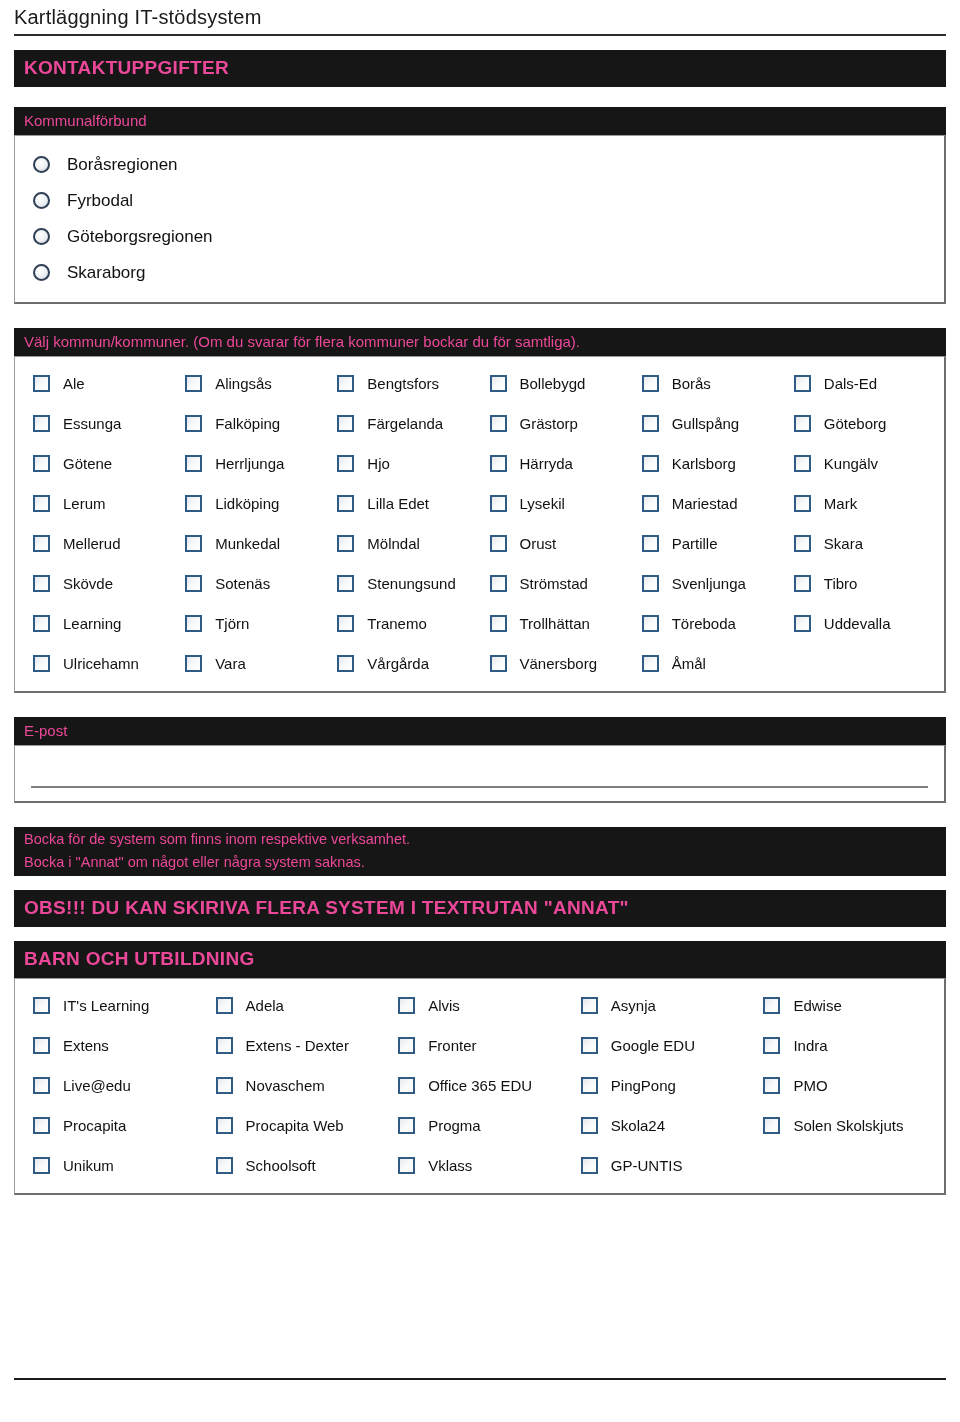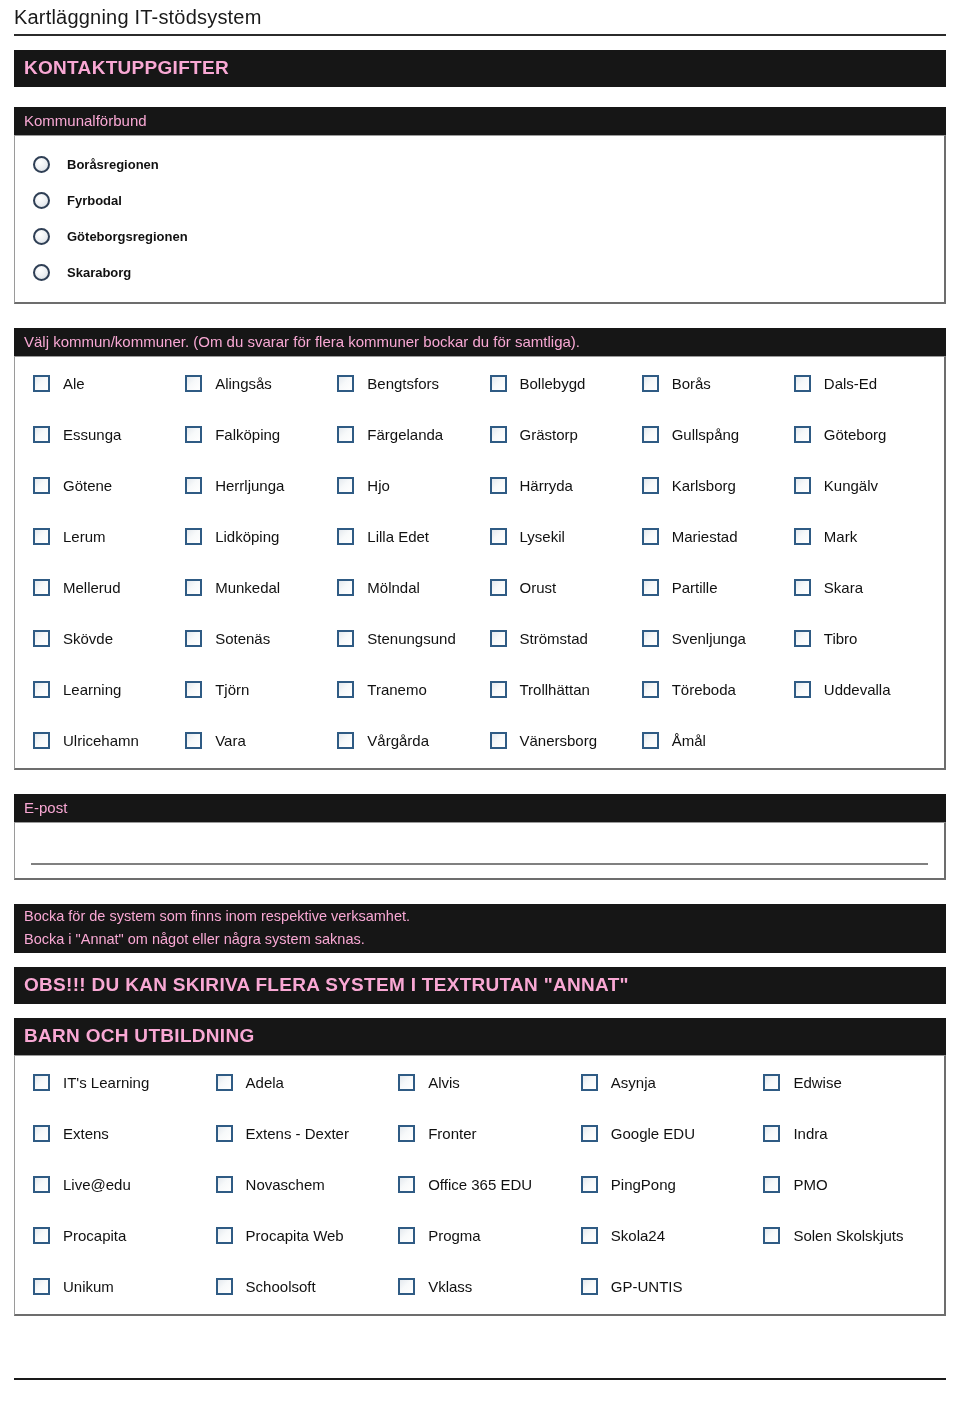--- a/index.html
+++ b/index.html
@@ -36,21 +36,21 @@
   .title-rule {
     border-top: 2px solid #2b2b2b;
     margin-top: 4px;
     margin-bottom: 14px;
     width: 932px;
   }
 
   
   .bar {
     background: #161616;
-    color: #f9a8d4;
+    color: #ec4899;
     box-sizing: border-box;
     width: 932px;
   }
   .bar-title {
     font-size: 19px;
     font-weight: bold;
     padding: 7px 10px 8px 10px;
     letter-spacing: 0.3px;
   }
   .bar-label {
@@ -95,30 +95,29 @@
     width: 17px;
     height: 17px;
     border-radius: 50%;
     border: 2px solid #2f3f55;
     box-sizing: border-box;
     background: radial-gradient(circle at 38% 32%, #ffffff 0%, #eceff2 55%, #cfd6de 100%);
     flex: 0 0 auto;
     margin-right: 17px;
   }
   .radio-label {
-    font-size: 13px;
+    font-size: 17px;
     line-height: 17px;
     color: #111;
-    font-weight: bold;
   }
 
   
   .cb-grid {
     display: grid;
-    row-gap: 15px;
+    row-gap: 4px;
   }
   .cb-grid.cols6 { grid-template-columns: repeat(6, 1fr); }
   .cb-grid.cols5 { grid-template-columns: repeat(5, 1fr); }
 
   .cb-cell {
     display: flex;
     align-items: center;
     height: 36px;
     padding-left: 10px;
     box-sizing: border-box;

